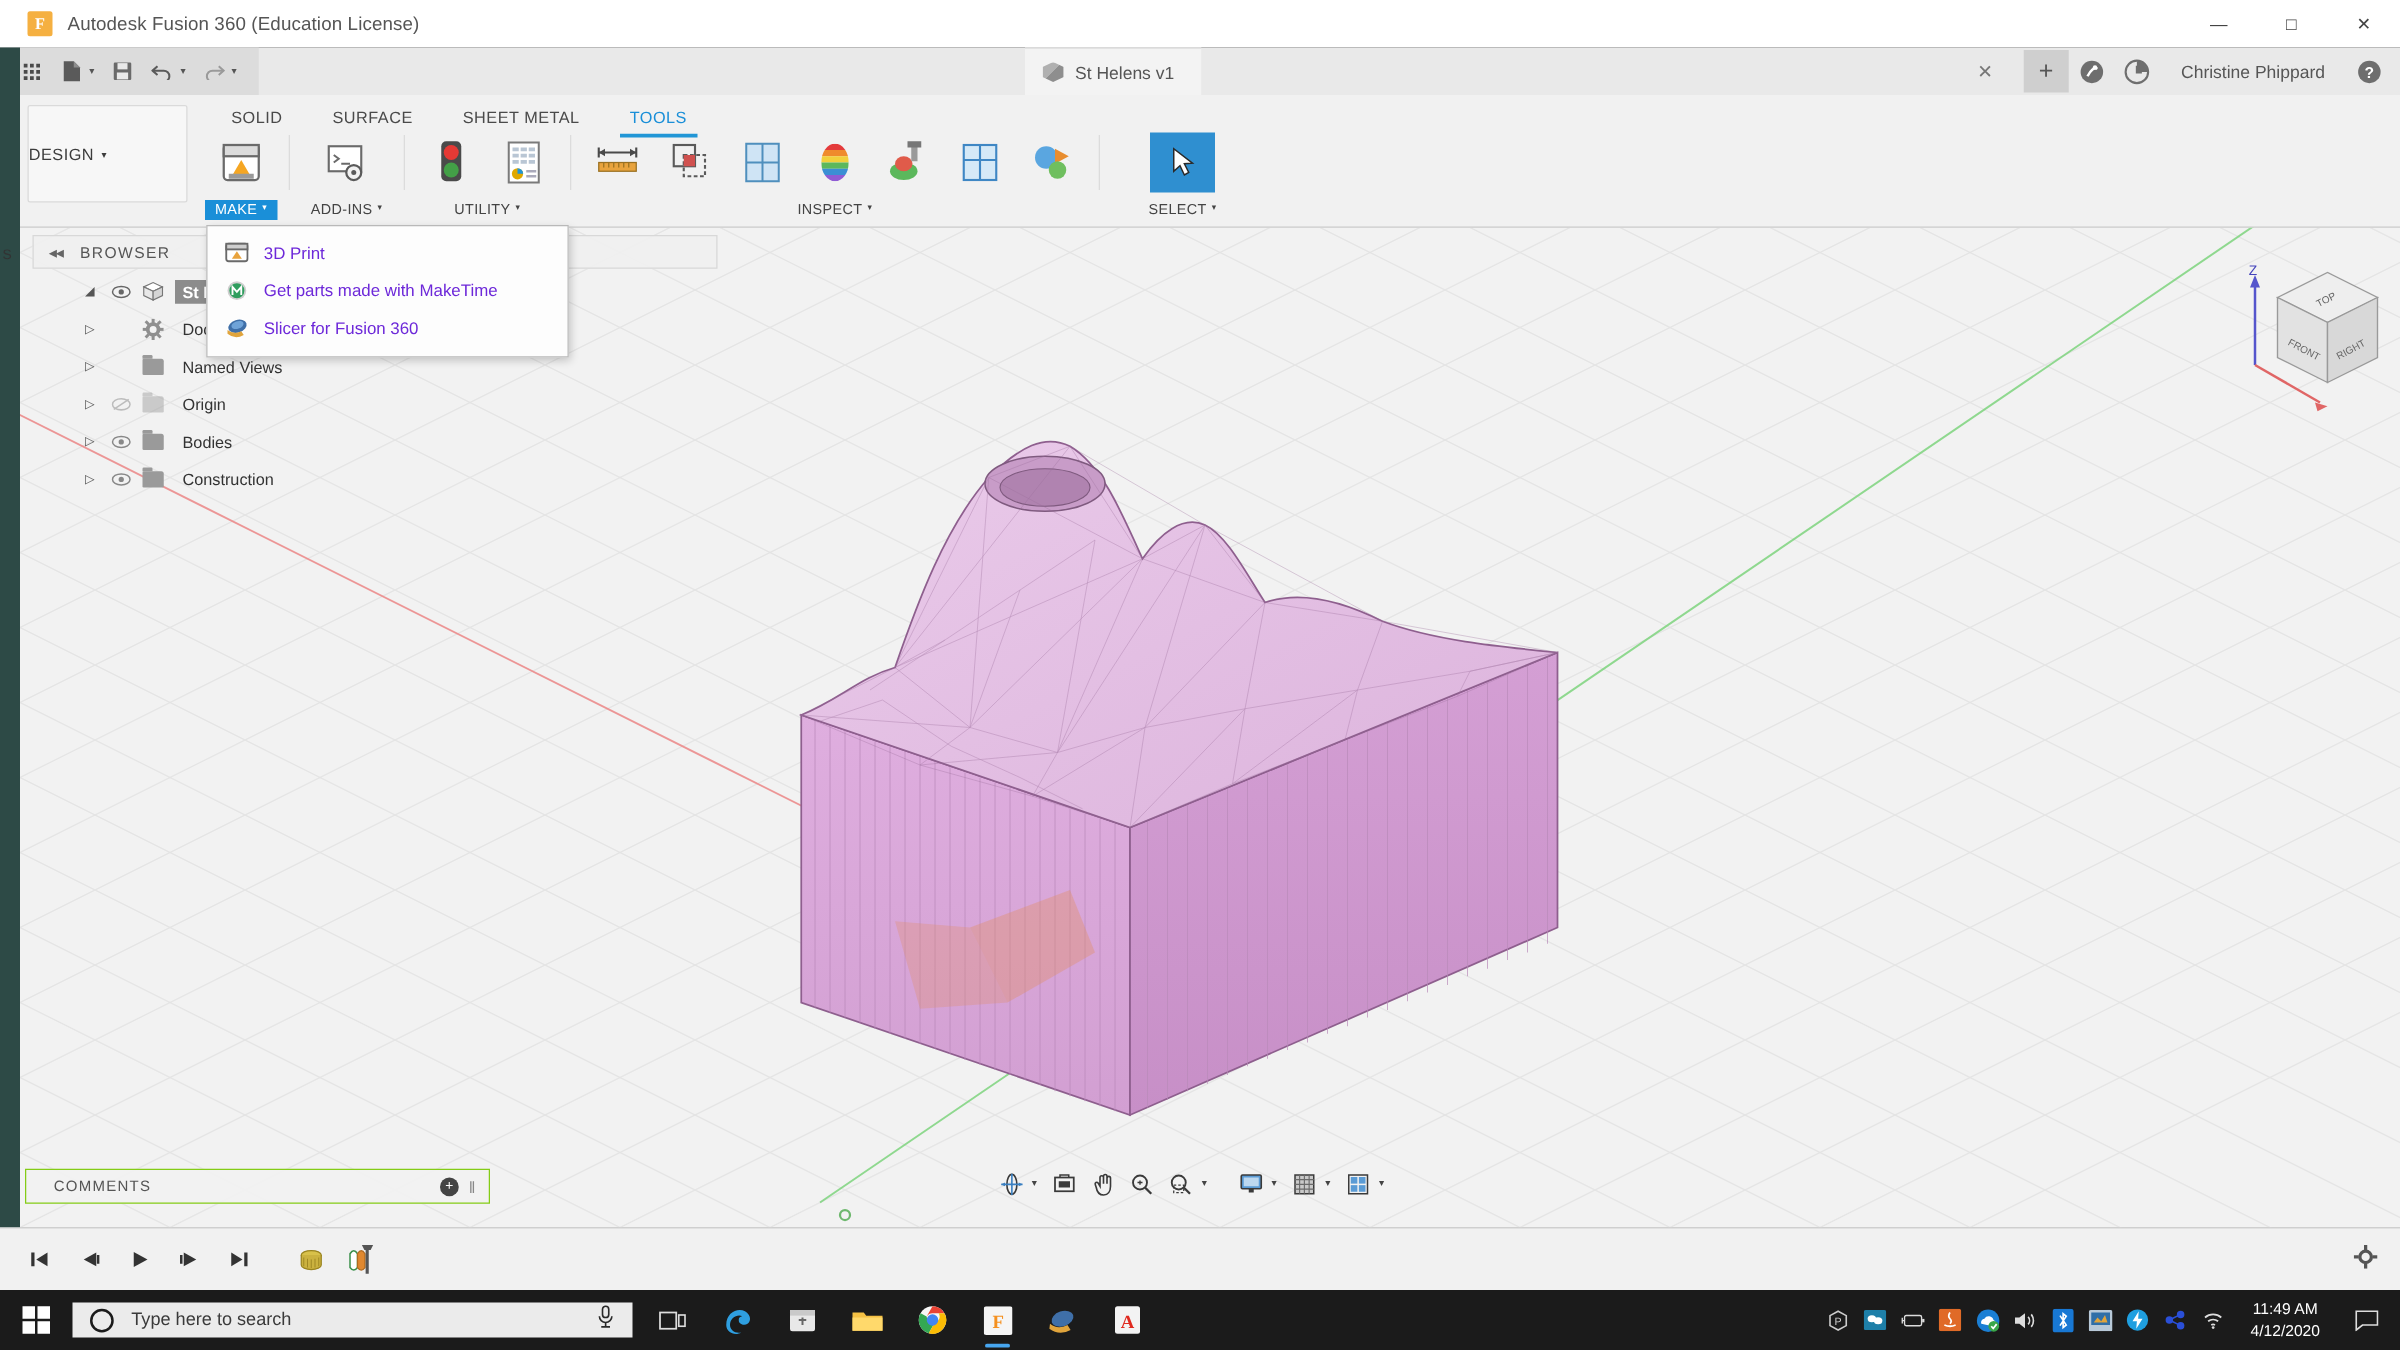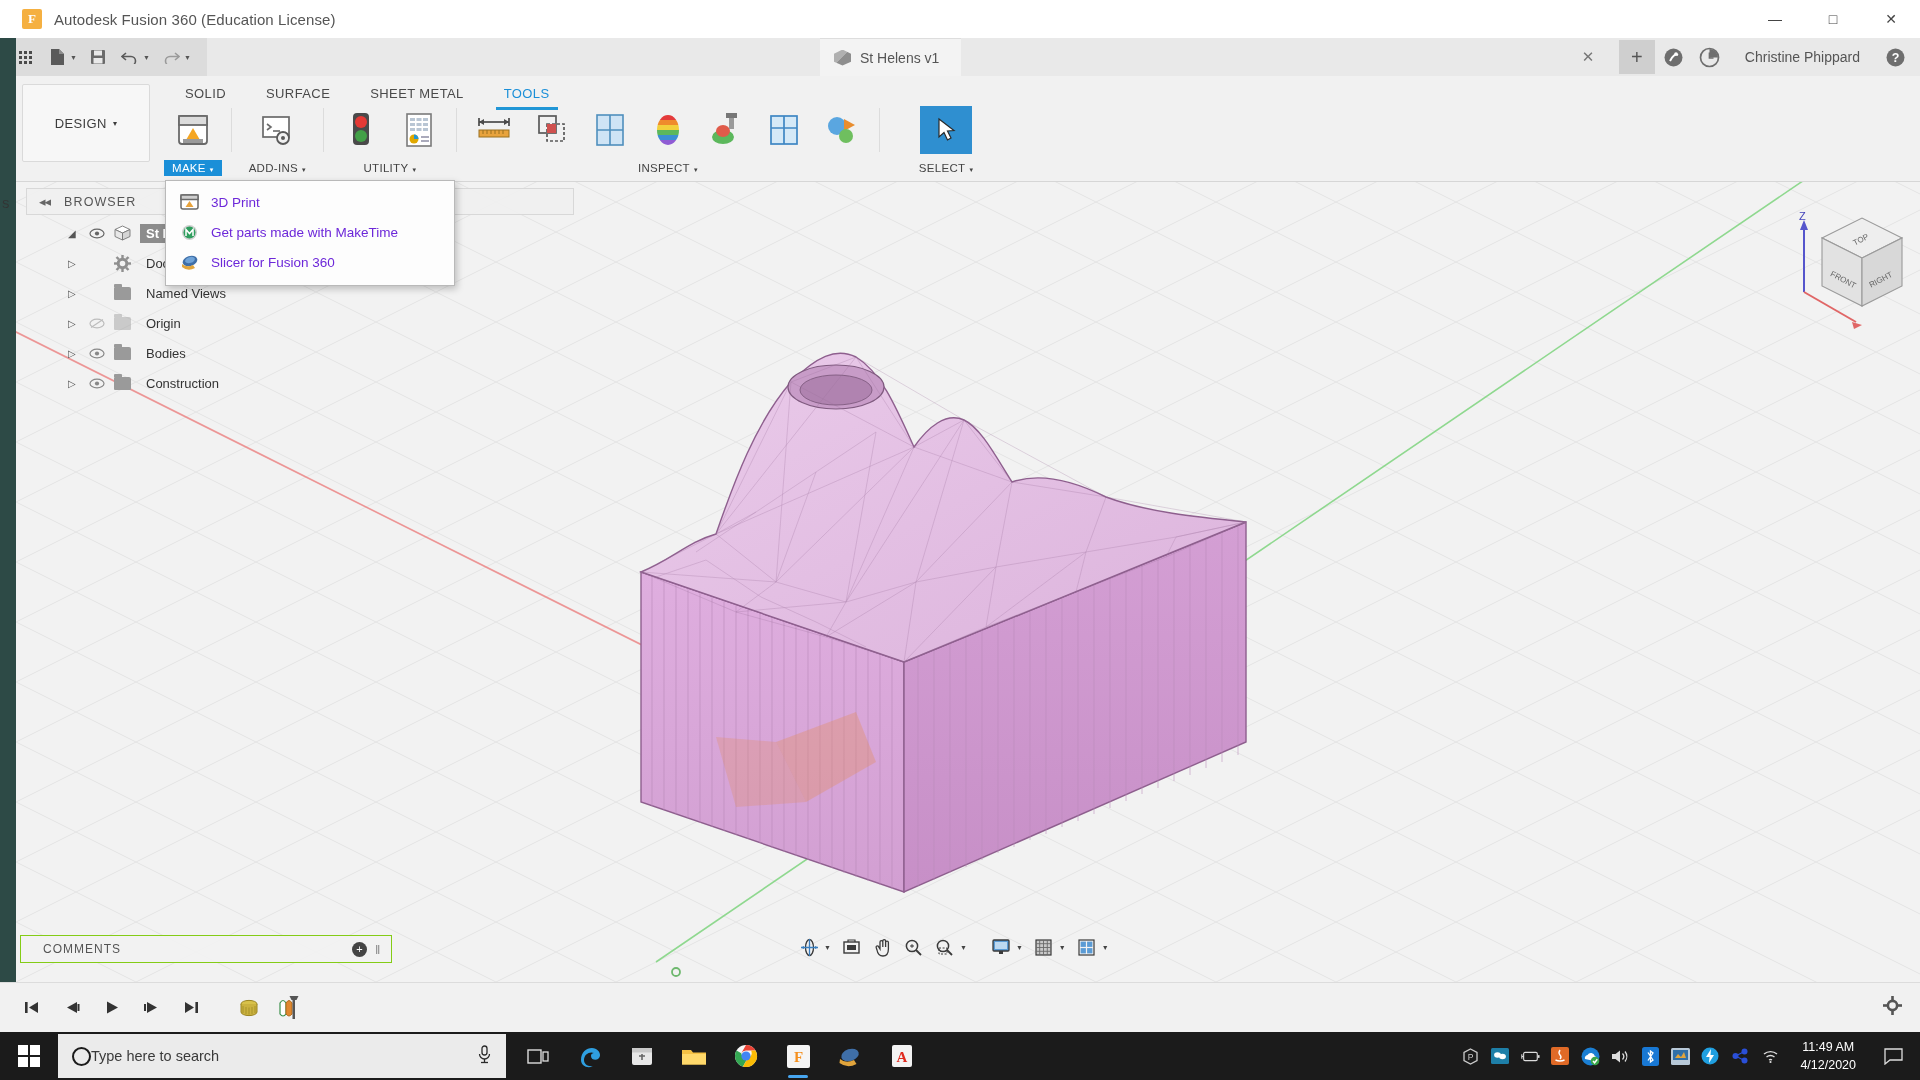--- a/index.html
+++ b/index.html
@@ -46,38 +46,38 @@
     align-items:center; justify-content:center; font-size:20px; color:#555; font-weight:300;}
   .rico { width:34px; height:34px; display:flex; align-items:center;
     justify-content:center; color:#666; }
   .uname { font-size:14px; color:#555; padding:0 16px; }
 
   
   .ribbon { position:absolute; left:0; top:76px; width:1920px; height:106px;
     background:#f1f1f1; border-bottom:1px solid #d6d6d6; }
   .ws-box { position:absolute; left:22px; top:8px; width:128px; height:78px;
     border:1px solid #dadada; background:#f7f7f7; display:flex;
-    align-items:center; justify-content:center; border-radius:2px; }
+    align-items:center; justify-content:flex-start; border-radius:2px; }
   .ws-box span { font-size:13px; color:#3c3c3c; letter-spacing:.4px; }
   .ribbon-tabs { position:absolute; left:165px; top:4px; display:flex; }
   .rtab { padding:6px 20px 7px; font-size:13px; color:#4a4a4a;
     letter-spacing:.4px; position:relative; }
   .rtab.active { color:#1a8fd8; }
   .rtab.active::after { content:""; position:absolute; left:12px; right:12px;
     bottom:-2px; height:3px; background:#2196d6; }
 
   .panels { position:absolute; left:160px; top:30px; display:flex;
     align-items:flex-start; height:74px; }
   .panel { display:flex; flex-direction:column; align-items:center;
     position:relative; padding:0 4px; }
   .panel-row { display:flex; align-items:flex-start; gap:2px; height:50px; }
   .tool { width:56px; height:48px; display:flex; align-items:center;
     justify-content:center; }
   .panel-lbl { font-size:11.5px; color:#444; margin-top:4px; letter-spacing:.3px;
-    display:flex; align-items:flex-end; gap:4px; padding:2px 8px; white-space:nowrap;}
+    display:flex; align-items:flex-start; gap:4px; padding:2px 8px; white-space:nowrap;}
   .panel-lbl.sel { background:#1a8fd8; color:#fff; }
   .vdiv { width:1px; height:44px; background:#dcdcdc; margin:2px 5px 0; }
 
   
   .make-menu { position:absolute; left:165px; top:180px; width:290px;
     background:#fdfdfd; border:1px solid #b9b9b9;
     box-shadow:2px 3px 7px rgba(0,0,0,.22); z-index:90; padding:6px 0 8px; }
   .mitem { display:flex; align-items:center; height:30px; padding:0 14px; gap:12px; }
   .mitem .mico { width:19px; height:19px; flex:none; display:flex;
     align-items:center; justify-content:center; }
@@ -136,22 +136,22 @@
   .tl-settings { margin-left:auto; margin-right:18px; color:#555; }
 
   
   .taskbar { position:absolute; left:0; bottom:0; width:1920px; height:48px;
     background:#1b1b1b; display:flex; align-items:center; }
   .start { width:58px; height:48px; display:flex; align-items:center;
     justify-content:center; }
   .winlogo { display:grid; grid-template-columns:10px 10px; grid-template-rows:10px 10px;
     gap:2.5px; }
   .winlogo i { background:#fff; display:block; }
-  .searchbox { width:448px; height:44px; background:#ebebeb; display:flex;
-    align-items:center; padding:0 14px; }
+  .searchbox { width:448px; height:28px; background:#ebebeb; display:flex;
+    align-items:center; padding:0 14px; gap:14px; }
   .searchbox .circ { width:19px; height:19px; border:2.4px solid #1b1b1b;
     border-radius:50%; flex:none; }
   .searchbox .ph { font-size:14.5px; color:#3a3a3a; }
   .searchbox .mic { margin-left:auto; color:#2a2a2a; }
   .tbicons { display:flex; align-items:center; gap:4px; margin-left:8px; }
   .tbi { width:48px; height:48px; display:flex; align-items:center;
     justify-content:center; position:relative; }
   .tbi.run::after { content:""; position:absolute; bottom:2px; left:14px;
     width:20px; height:3px; background:#47a6f0; border-radius:2px; }
   .tray { margin-left:auto; display:flex; align-items:center; gap:10px;

